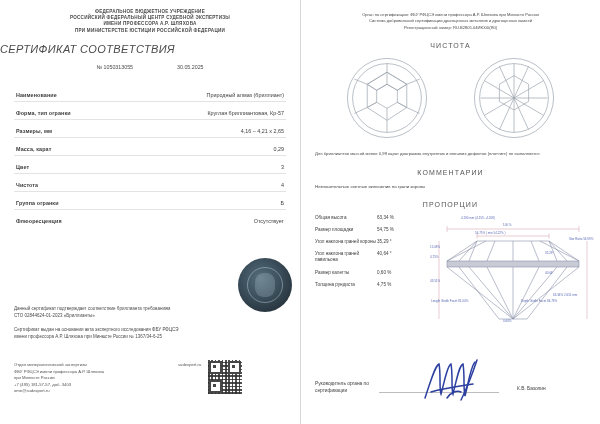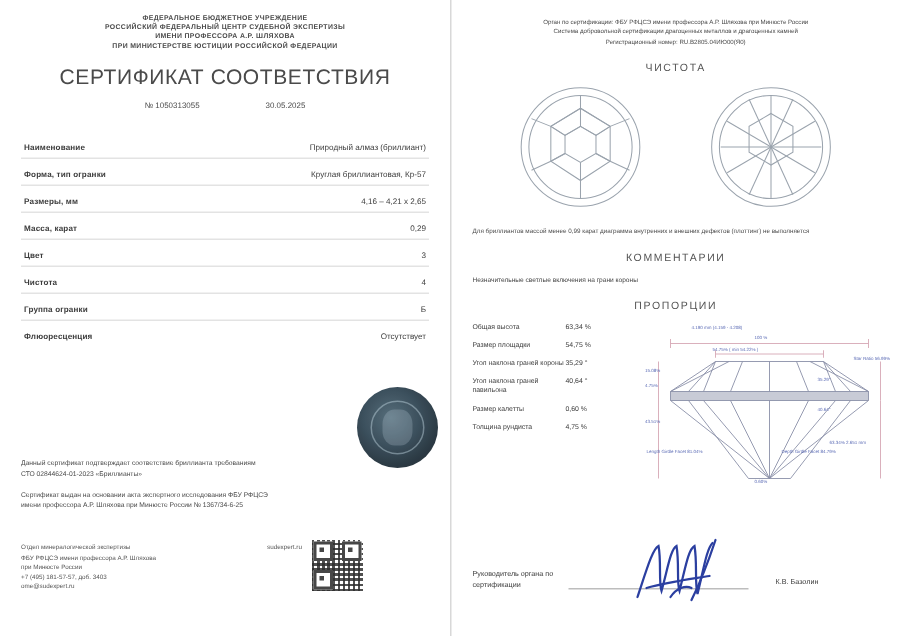--- a/index.html
+++ b/index.html
@@ -12,21 +12,21 @@
     position:relative;
   }
   .page{position:relative;width:600px;height:424px;display:flex;}
   .panel-left{position:relative;width:300px;height:424px;box-sizing:border-box;padding:0;}
   .panel-right{position:relative;width:300px;height:424px;box-sizing:border-box;
     border-left:1px solid #d8d8d8;}
 
   
   .org-block{text-align:center;padding:9px 18px 0 18px;}
   .org-line{font-size:4.6px;letter-spacing:.25px;color:#4a4a4a;line-height:6.2px;font-weight:bold;}
-  .cert-title{text-align:center;font-size:14px;letter-spacing:.4px;color:#4a4a4a;margin-top:9px;}
+  .cert-title{font-size:11px;letter-spacing:.4px;color:#4a4a4a;margin-top:9px;font-style:italic;}
   .cert-meta{display:flex;justify-content:center;gap:44px;margin-top:9px;font-size:5.3px;color:#4a4a4a;}
 
   
   .props{margin:22px 14px 0 14px;}
   .prop-row{display:flex;justify-content:space-between;align-items:flex-end;
     border-bottom:1px solid #e3e3e3;padding:0 2px 3.5px 2px;margin-bottom:7.5px;}
   .prop-row.last{border-bottom:none;}
   .prop-label{font-size:5.4px;font-weight:bold;color:#3c3c3c;letter-spacing:.1px;}
   .prop-value{font-size:5.4px;color:#3c3c3c;text-align:right;}
 

